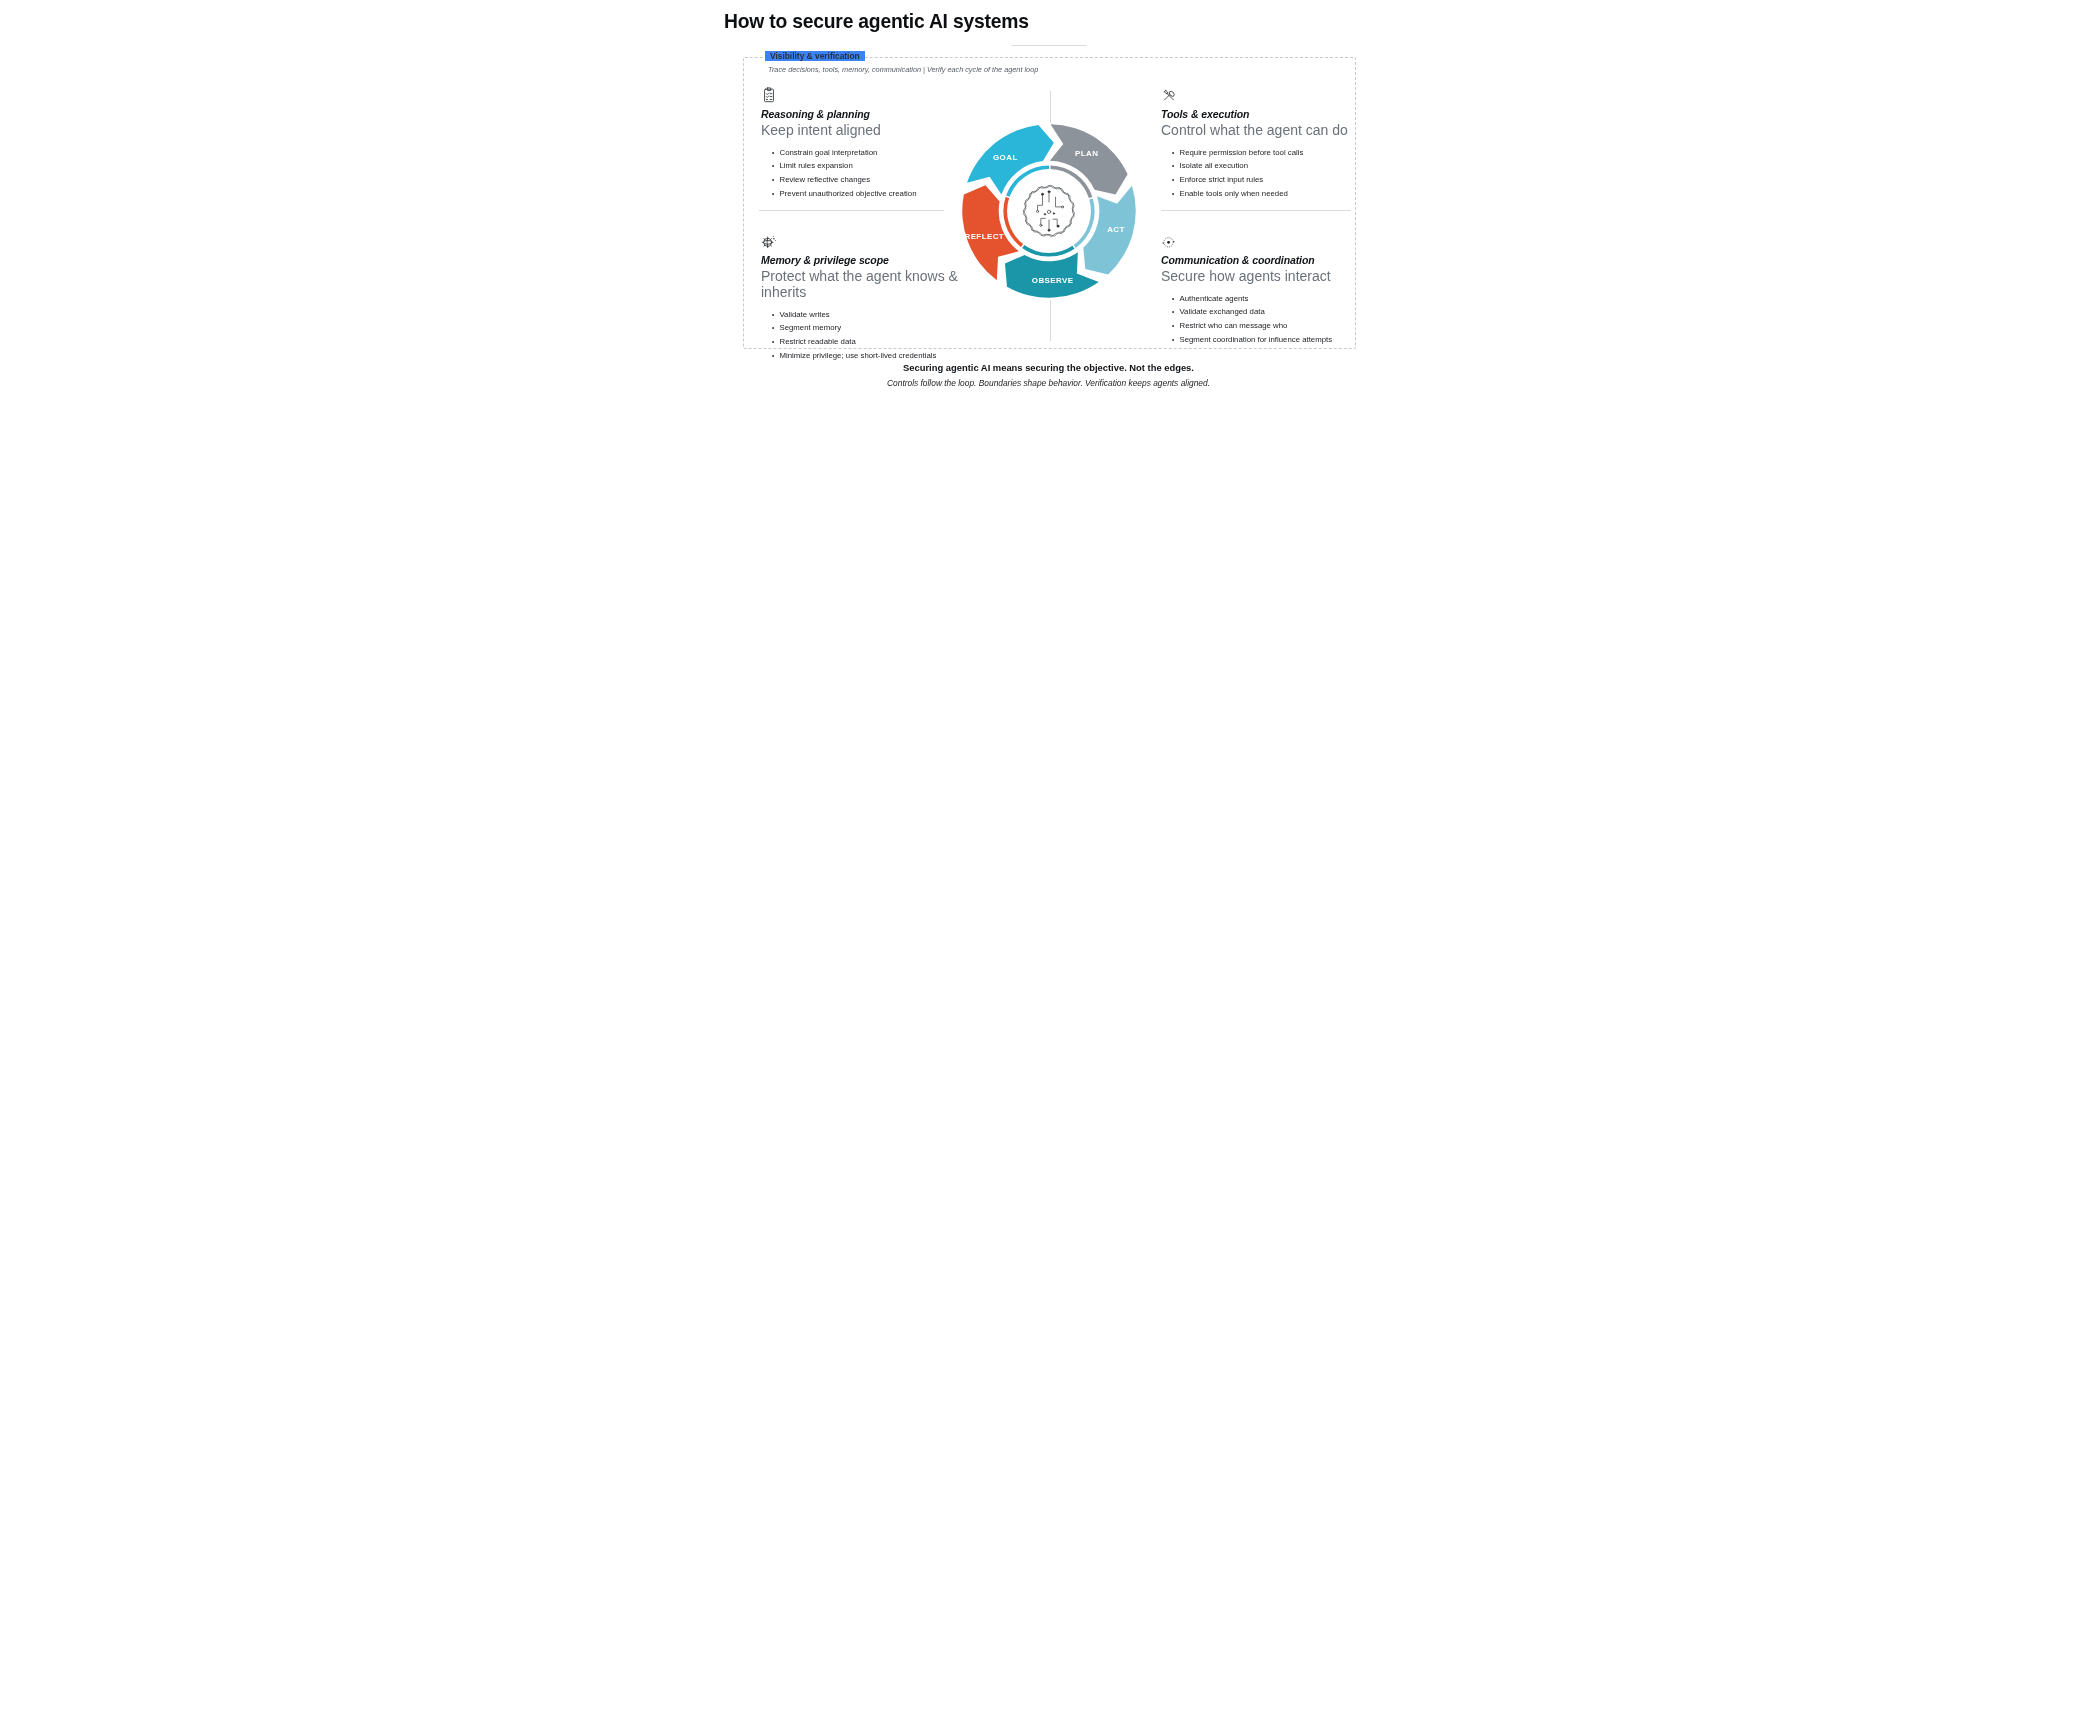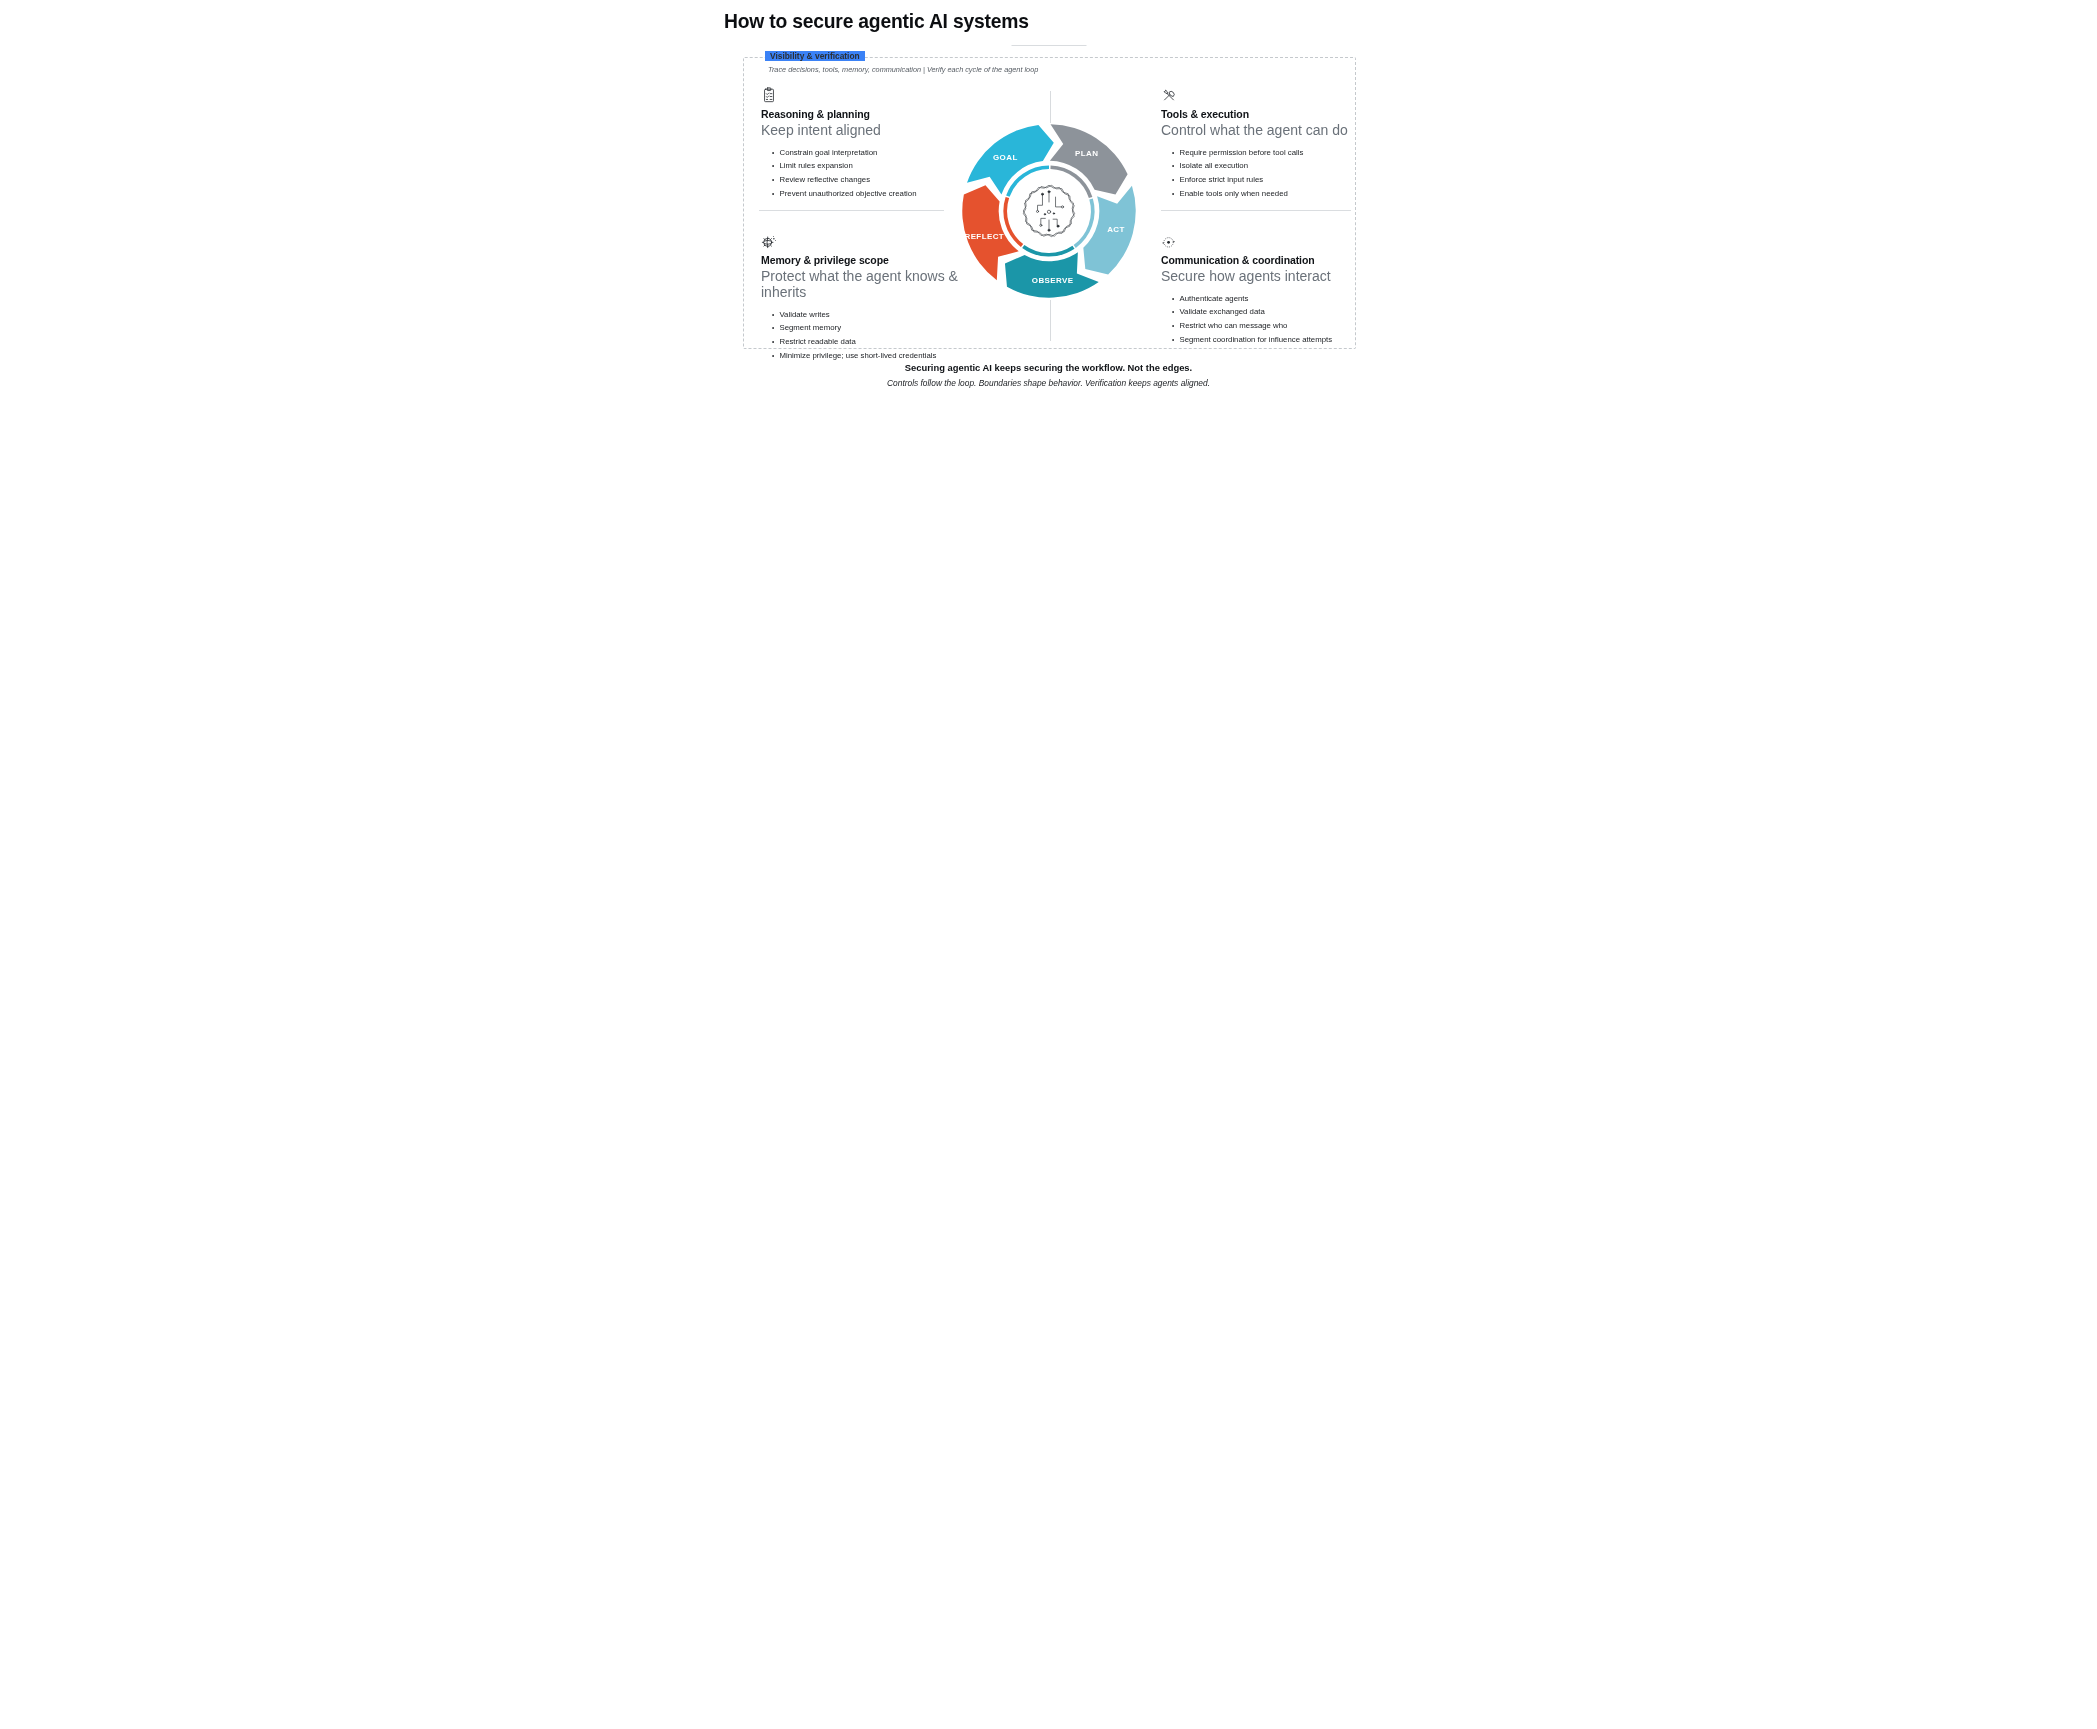--- a/index.html
+++ b/index.html
@@ -24,21 +24,21 @@
   .hrule.left{left:14.7px;width:185px;}
   .hrule.right{left:417px;width:190px;}
 
   .sec{position:absolute;}
   .sec-tl{left:17px;top:29px;width:195px;}
   .sec-tr{left:417px;top:29px;width:195px;}
   .sec-bl{left:17px;top:175px;width:212px;}
   .sec-br{left:417px;top:175px;width:201px;}
   .sec .icon{height:17px;}
   .sec .icon svg{display:block;}
-  .sec h2{margin:4.2px 0 1.7px;font-size:10.5px;font-weight:800;color:#101317;letter-spacing:-0.1px;}
+  .sec h2{margin:4.2px 0 1.7px;font-size:10.5px;font-weight:800;color:#101317;letter-spacing:-0.1px;font-style:italic;}
   .sec .sub{margin:0 0 4.2px;font-size:14px;color:#6a7179;}
   .sec ul{margin:8px;padding:0;list-style:none;}
   .sec li{position:relative;padding-left:10.5px;font-size:7.8px;line-height:13.6px;color:#1b1e22;}
   .sec li::before{content:"\2022";position:absolute;left:2.9px;top:0;font-size:6.3px;line-height:13.6px;color:#1b1e22;}
 
   .loop{position:absolute;left:215px;top:63px;width:180px;height:180px;}
   .loop svg{display:block;width:180px;height:180px;}
   .loop-label{font-family:"Liberation Sans", sans-serif;font-size:19.5px;font-weight:800;
     fill:#ffffff;letter-spacing:1px;}
 
@@ -188,18 +188,18 @@
           <text x="113.3" y="95.3" text-anchor="middle" class="loop-label">GOAL</text>
           <text x="312.3" y="84.8" text-anchor="middle" class="loop-label">PLAN</text>
           <text x="383.7" y="270.9" text-anchor="middle" class="loop-label">ACT</text>
           <text x="228.9" y="396.3" text-anchor="middle" class="loop-label">OBSERVE</text>
           <text x="61.8" y="287.7" text-anchor="middle" class="loop-label">REFLECT</text>
         </svg>
     </div>
   </div>
 
   <div class="footer">
-    <p class="bold-line">Securing agentic AI keeps securing the workflow. Not the edges.</p>
+    <p class="bold-line">Securing agentic AI means securing the objective. Not the edges.</p>
     <p class="italic-line">Controls follow the loop. Boundaries shape behavior. Verification keeps agents aligned.</p>
   </div>
 
 </div>
 
 
 </body></html>

